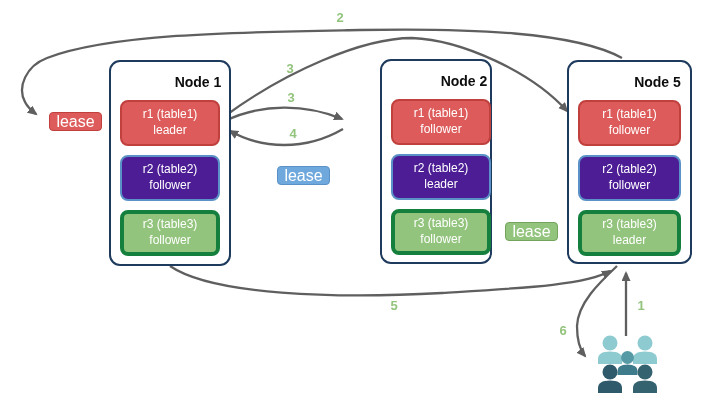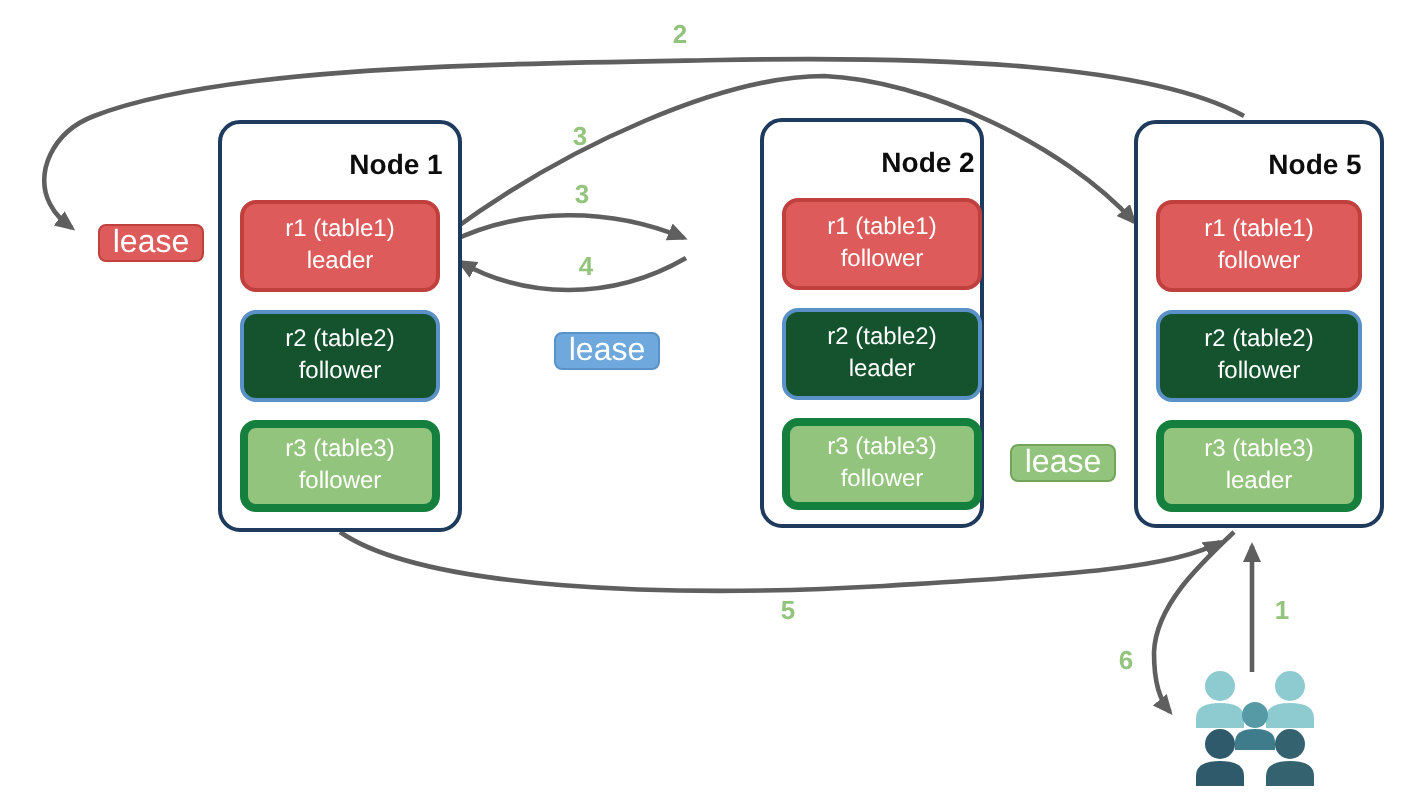--- a/index.html
+++ b/index.html
@@ -7,21 +7,21 @@
          font-family:"Liberation Sans",sans-serif;overflow:hidden;}
   svg.arrows{position:absolute;left:0;top:0;width:704px;height:405px;}
   .node{position:absolute;background:#ffffff;border:2px solid #1E3A5C;border-radius:11px;box-sizing:border-box;}
   .node-title{position:absolute;top:12px;left:0;width:100%;text-align:center;
               font-weight:bold;font-size:14px;color:#0d0d0d;padding-left:28px;}
   .replica{position:absolute;left:9px;width:100px;height:46px;border-radius:8px;color:#ffffff;
            font-size:12px;display:flex;flex-direction:column;align-items:center;justify-content:center;
            line-height:1.3;box-sizing:border-box;text-align:center;}
   .node-3 .replica{width:103px;}
   .replica.red{background:#DD5C5B;border:2px solid #C0403E;}
-  .replica.blue{background:#14532d;border:2px solid #5A91C6;}
+  .replica.blue{background:#4c1d95;border:2px solid #5A91C6;}
   .replica.green{background:#93C47D;border:4px solid #15803d;}
   .pos-r1{top:38px}.pos-r2{top:93px}.pos-r3{top:148px}
   .lease{position:absolute;width:53px;height:19px;border-radius:4px;color:#ffffff;font-size:16px;
          display:flex;align-items:center;justify-content:center;box-sizing:border-box;}
   .lease.red{background:#DD5C5B;border:1.5px solid #C0403E;}
   .lease.blue{background:#6FA8DC;border:1.5px solid #5A91C6;}
   .lease.green{background:#93C47D;border:1.5px solid #74A45B;}
   .step{position:absolute;color:#93C47D;font-weight:bold;font-size:13px;
         transform:translate(-50%,-50%);}
   .users{position:absolute;left:592px;top:330px;}

